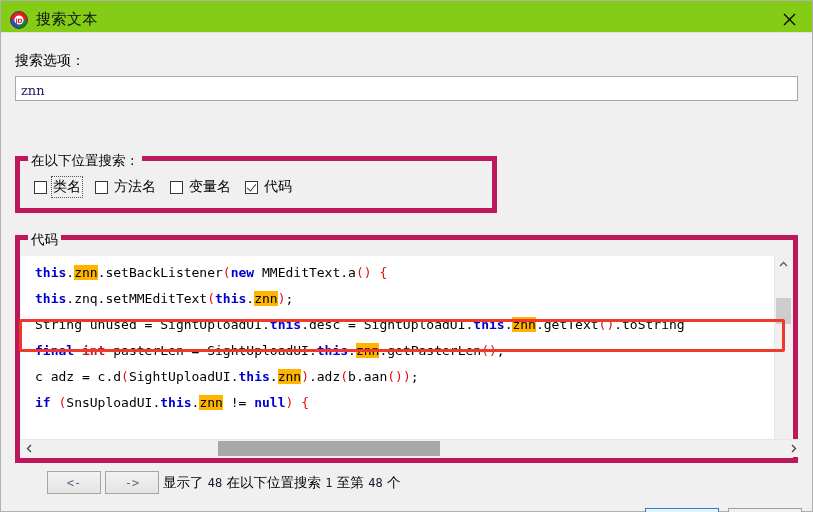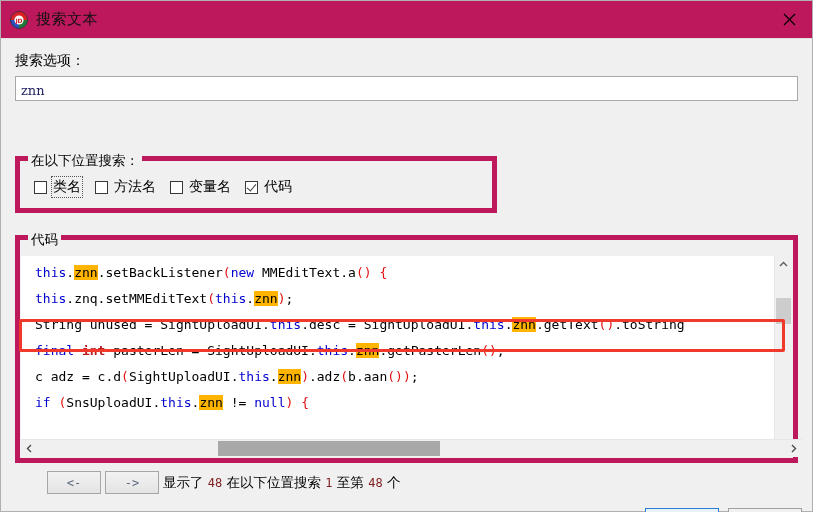--- a/index.html
+++ b/index.html
@@ -13,22 +13,22 @@
     position: relative;
     width: 813px; height: 512px;
     background: #f0f0f0;
     border: 1px solid #b0b0b0;
     box-sizing: border-box;
   }
 
   
   #titlebar {
     position: absolute; left: 0; top: 0;
-    width: 811px; height: 38px;
-    background: #be185d;
+    width: 811px; height: 32px;
+    background: #84cc16;
     border-bottom: 1px solid #e2e2e2;
     box-sizing: border-box;
   }
   #app-icon {
     position: absolute; left: 9px; top: 10px;
     width: 18px; height: 18px;
   }
   #title-text {
     position: absolute; left: 35px; top: 9px;
     font-size: 15px; color: #101010;
@@ -153,21 +153,21 @@
     font-size: 13px;
     line-height: 26px;
     white-space: pre;
     color: #000000;
   }
   .code-line {
     padding-left: 14px;
     height: 26px;
     white-space: pre;
   }
-  .k-blue  { color: #0000d0; font-weight: normal; }
+  .k-blue  { color: #0000d0; font-weight: bold; }
   .k-teal  { color: #b91c1c; font-weight: bold; }
   .k-type  { color: #000000; }
   .k-red   { color: #e01010; }
   .k-plain { color: #000000; }
   .hl      { background: #ffb400; color: #000; }
 
   
   #annot-rect {
     position: absolute;
     left: 18px; top: 280px;
@@ -242,21 +242,21 @@
     cursor: default;
   }
   #btn-prev { margin-left: 32px; }
   #btn-next { margin-left: 4px; }
   #result-text {
     margin-left: 4px;
     font-size: 13.5px;
     color: #000;
     white-space: nowrap;
   }
-  #result-text .num { font-family: "DejaVu Sans Mono","Liberation Mono",monospace; font-size:12px; color:#7f1d1d; }
+  #result-text .num { font-family: "DejaVu Sans Mono","Liberation Mono",monospace; font-size:12px; color:#0f172a; }
 
   
   .dlgbtn {
     position: absolute;
     width: 74px; height: 26px;
     display: flex; align-items: center; justify-content: center;
     font-size: 14px;
     color: #000;
     box-sizing: border-box;
     cursor: default;

